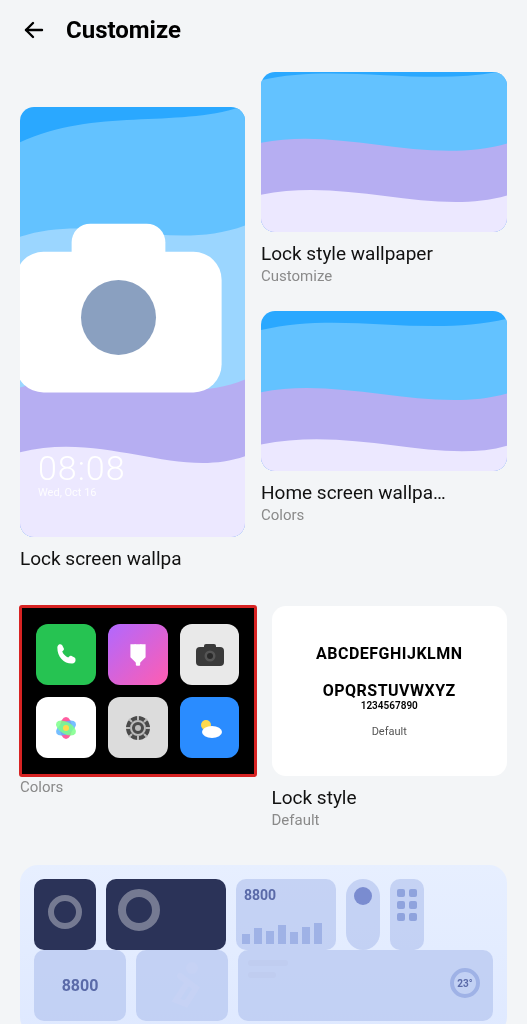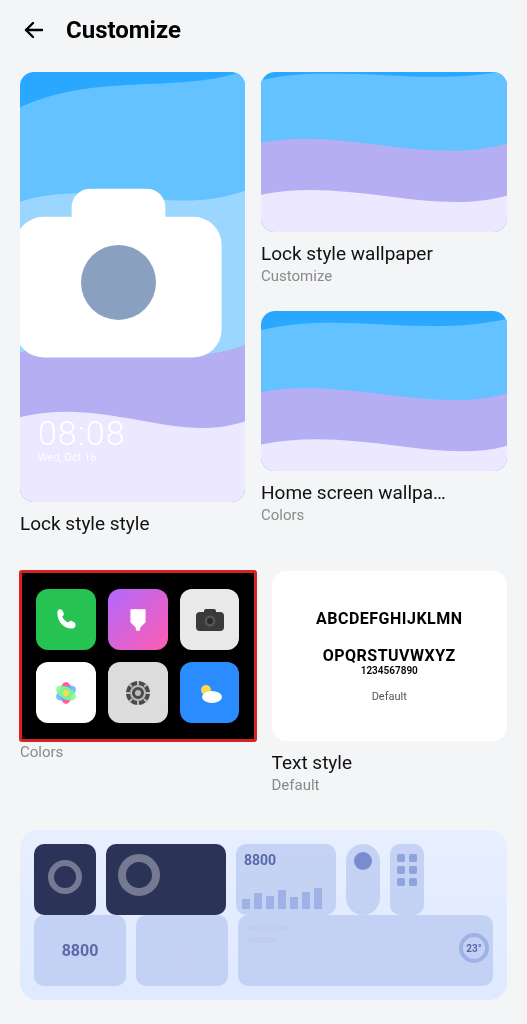--- a/index.html
+++ b/index.html
@@ -8,21 +8,21 @@
   .back{width:28px;height:28px;display:flex;align-items:center;justify-content:center;margin-right:18px;cursor:pointer;}
   .title{font-size:24px;font-weight:700;color:#000;}
   .content{padding:20px;}
   .row1{display:flex;gap:16px;}
   .col{display:flex;flex-direction:column;}
   .card{border-radius:14px;overflow:hidden;background:#fff;}
   .wp{position:relative;}
   .wp svg{display:block;width:100%;height:100%;}
   .lbl{font-size:19px;color:#111;margin-top:10px;white-space:nowrap;overflow:hidden;text-overflow:ellipsis;}
   .sub{font-size:15px;color:#8a8a8a;margin-top:2px;}
-  .left{width:225px;}
+  .left{width:225px;margin-top:35px;}
   .right{flex:1;display:flex;flex-direction:column;}
   .lock-preview{width:225px;height:430px;position:relative;}
   .small-preview{height:160px;width:100%;}
   .lock-time{position:absolute;left:18px;bottom:38px;color:#fff;}
   .lock-time .t{font-size:34px;font-weight:300;letter-spacing:1px;}
   .lock-time .d{font-size:11px;opacity:.9;margin-top:-2px;}
   .cam-icon{position:absolute;right:14px;bottom:14px;width:18px;height:14px;}
   .row2{display:flex;gap:16px;margin-top:36px;}
   .half{flex:1;min-width:0;}
   .icons-card{height:170px;background:#000;border-radius:14px;display:grid;grid-template-columns:repeat(3,1fr);grid-template-rows:repeat(2,1fr);gap:12px;padding:18px 16px;position:relative;}
@@ -69,21 +69,21 @@
         <div class="lock-time">
           <div class="t">08:08</div>
           <div class="d">Wed, Oct 16</div>
         </div>
         <svg class="cam-icon" viewBox="0 0 24 20" fill="#fff">
             <rect x="1" y="4" width="22" height="15" rx="3"></rect>
             <rect x="7" y="1" width="10" height="5" rx="2"></rect>
             <circle cx="12" cy="11" r="4" fill="#8aa0c0"></circle>
           </svg>
       </div>
-      <div class="lbl">Lock style style</div>
+      <div class="lbl">Lock screen wallpa</div>
     </div>
 
     <div class="col right">
 
       <div class="col" style="margin-bottom:26px;">
         <div class="card wp small-preview">
           <svg viewBox="0 0 240 160" preserveAspectRatio="xMidYMid slice">
             <rect width="240" height="160" fill="#2aa8ff"></rect>
             <path d="M-30 20 C 60 -20, 180 30, 270 -10 L270 90 C 160 130, 70 70, -30 120 Z" fill="#63c2ff"></path>
             <path d="M-30 80 C 70 40, 170 110, 270 60 L270 160 L-30 160 Z" fill="#b6aef2"></path>
@@ -163,21 +163,21 @@
       <div class="sub">Colors</div>
     </div>
 
     <div class="half">
       <div class="text-card">
         <div class="l1">ABCDEFGHIJKLMN</div>
         <div class="l2">OPQRSTUVWXYZ</div>
         <div class="l3">1234567890</div>
         <div class="l4">Default</div>
       </div>
-      <div class="lbl">Text style</div>
+      <div class="lbl">Lock style</div>
       <div class="sub">Default</div>
     </div>
   </div>
 
   <div>
     <div class="widgets-card">
       <div class="wrow">
         <div class="wtile dark" style="flex:0 0 62px;">
           <div class="ring" style="width:34px;height:34px;left:14px;top:16px;"></div>
         </div>
@@ -216,20 +216,20 @@
         <div class="wtile" style="flex:0 0 92px;display:flex;align-items:center;justify-content:center;">
           <div style="font-size:16px;font-weight:700;color:#5a6aa8;">8800</div>
         </div>
         <div class="wtile" style="flex:0 0 92px;">
           <svg width="92" height="62" viewBox="0 0 92 62">
               <circle cx="56" cy="18" r="6" fill="#c6d2f4"></circle>
               <path d="M40 50 L52 32 L60 38 L50 54 Z M52 32 L44 26" stroke="#c6d2f4" stroke-width="6" stroke-linecap="round" fill="none"></path>
             </svg>
         </div>
         <div class="wtile" style="flex:1;">
-          <div style="position:absolute;right:4px;top:18px;width:30px;height:30px;border-radius:50%;border:4px solid #9fb2e6;display:flex;align-items:center;justify-content:center;font-size:10px;color:#5a6aa8;font-weight:700;">23°</div>
+          <div style="position:absolute;right:13px;top:18px;width:30px;height:30px;border-radius:50%;border:4px solid #9fb2e6;display:flex;align-items:center;justify-content:center;font-size:10px;color:#5a6aa8;font-weight:700;">23°</div>
           <div style="position:absolute;left:10px;top:10px;width:40px;height:6px;border-radius:3px;background:#c0cdf0;"></div>
           <div style="position:absolute;left:10px;top:22px;width:28px;height:6px;border-radius:3px;background:#c0cdf0;"></div>
         </div>
       </div>
     </div>
   </div>
 </div>
 
 </body></html>

